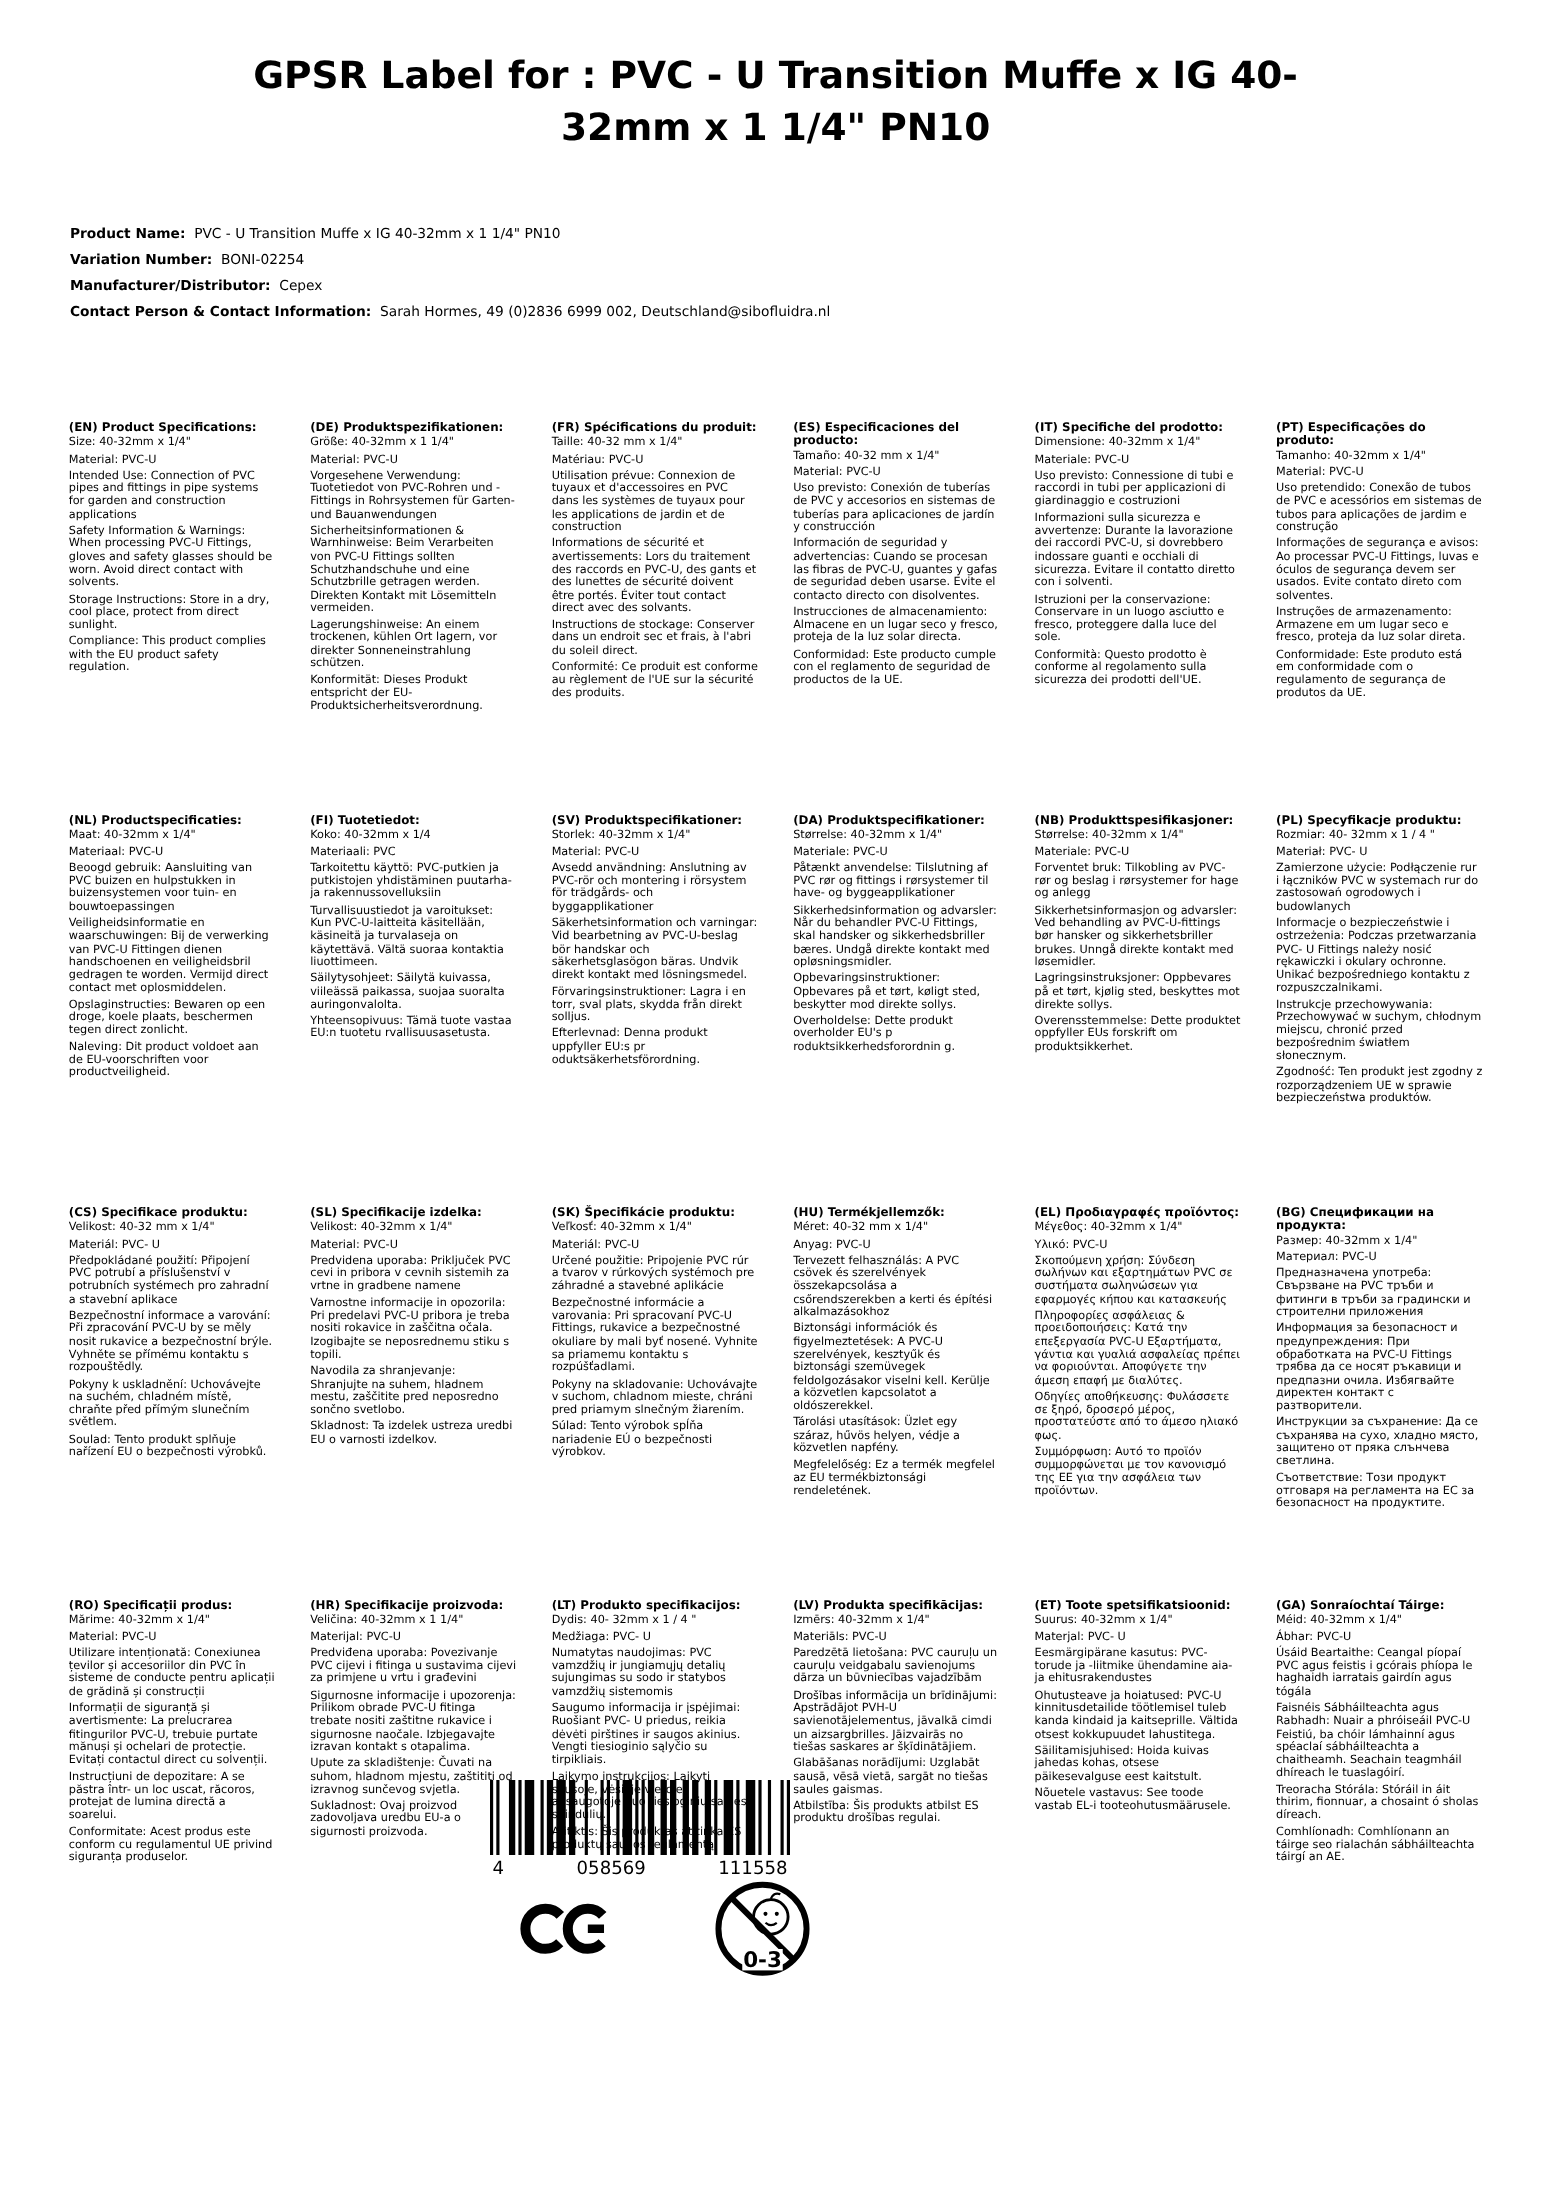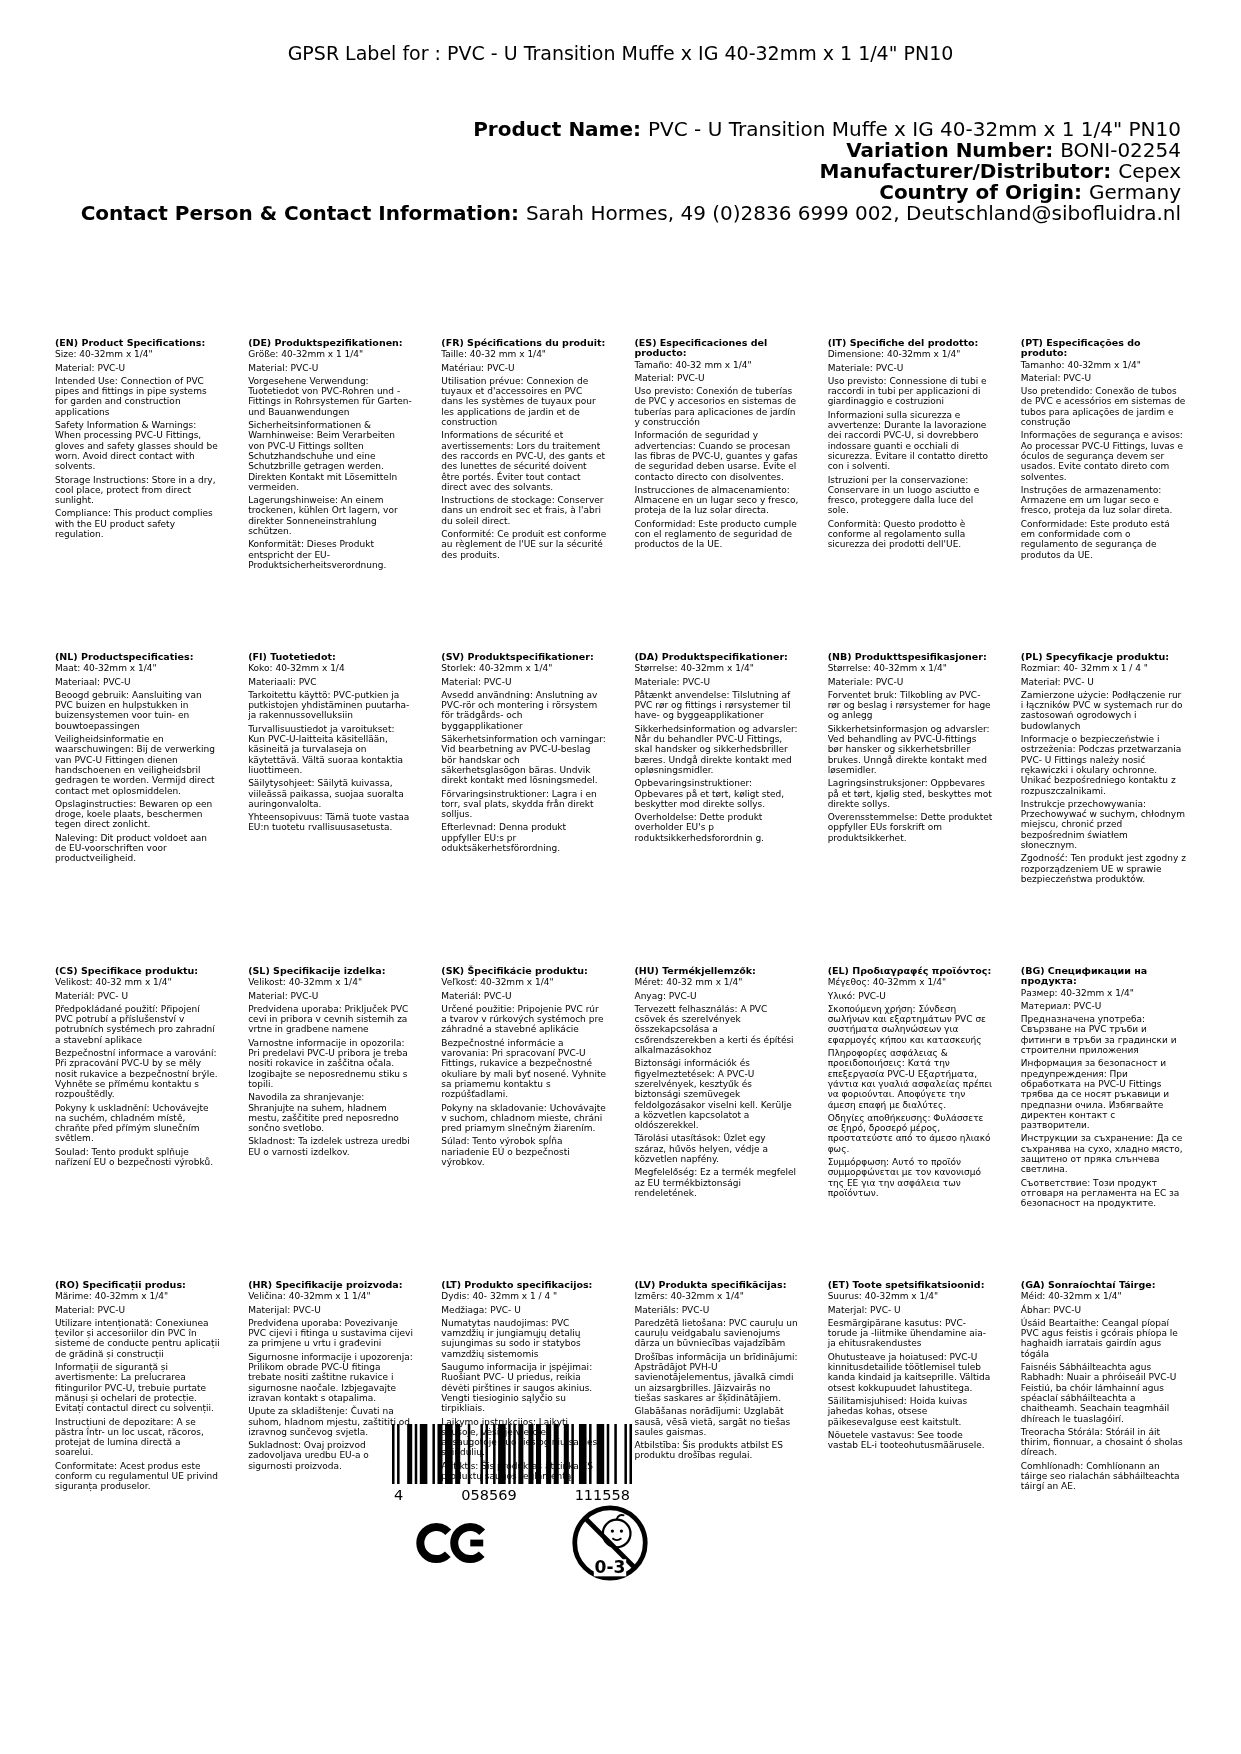--- a/index.html
+++ b/index.html
@@ -1,19 +1,19 @@
 <!DOCTYPE html>
 <html><head>
 <meta charset="utf-8">
 <style>
   html,body{margin:0;padding:0;background:#ffffff;}
   .page{position:relative;width:1241px;height:1754px;background:#ffffff;color:#000;
         font-family:"DejaVu Sans",sans-serif;margin:0 auto;overflow:hidden;}
-  .title{padding-top:40px;margin:0 160px;text-align:center;font-size:19px;font-weight:normal;line-height:1.4;}
-  .product-info{margin:52px 60px 0 56px;font-size:20px;line-height:21px;text-align:right;}
+  .title{padding-top:40px;margin:0 160px;text-align:center;font-size:30px;font-weight:bold;line-height:1.4;}
+  .product-info{margin:52px 60px 0 56px;font-size:11px;line-height:21px;}
   .info-row{white-space:nowrap;}
   .info-label{font-weight:bold;}
   .info-value{margin-left:7px;}
   .language-grid{position:absolute;left:55px;top:338px;width:1131px;display:grid;
                  grid-template-columns:repeat(6,1fr);column-gap:28px;grid-auto-rows:314px;}
   .lang-cell{font-size:9px;line-height:10.3px;overflow:visible;}
   .lang-heading{font-weight:bold;font-size:9.5px;margin:0 0 1px 0;}
   .lang-cell p{margin:0 0 3px 0;}
   .barcode-block{position:absolute;left:392px;top:1424px;width:240px;}
   .barcode-svg{display:block;width:240px;height:60px;}
@@ -26,21 +26,20 @@
 <body>
 
 <div class="page">
 
   <h1 class="title">GPSR Label for : PVC - U Transition Muffe x IG 40-32mm x 1 1/4" PN10</h1>
 
   <div class="product-info">
       <div class="info-row"><span class="info-label">Product Name:</span><span class="info-value">PVC - U Transition Muffe x IG 40-32mm x 1 1/4" PN10</span></div>
       <div class="info-row"><span class="info-label">Variation Number:</span><span class="info-value">BONI-02254</span></div>
       <div class="info-row"><span class="info-label">Manufacturer/Distributor:</span><span class="info-value">Cepex</span></div>
-      <div class="info-row"><span class="info-label">Country of Origin:</span><span class="info-value">Germany</span></div>
       <div class="info-row"><span class="info-label">Contact Person &amp; Contact Information:</span><span class="info-value">Sarah Hormes, 49 (0)2836 6999 002, Deutschland@sibofluidra.nl</span></div>
     </div>
 
   <div class="language-grid">
       <div class="lang-cell">
         <div class="lang-heading">(EN) Product Specifications:</div>
         <p>Size: 40-32mm x 1/4"</p>
         <p>Material: PVC-U</p>
         <p>Intended Use: Connection of PVC pipes and fittings in pipe systems for garden and construction applications</p>
         <p>Safety Information &amp; Warnings: When processing PVC-U Fittings, gloves and safety glasses should be worn. Avoid direct contact with solvents.</p>

